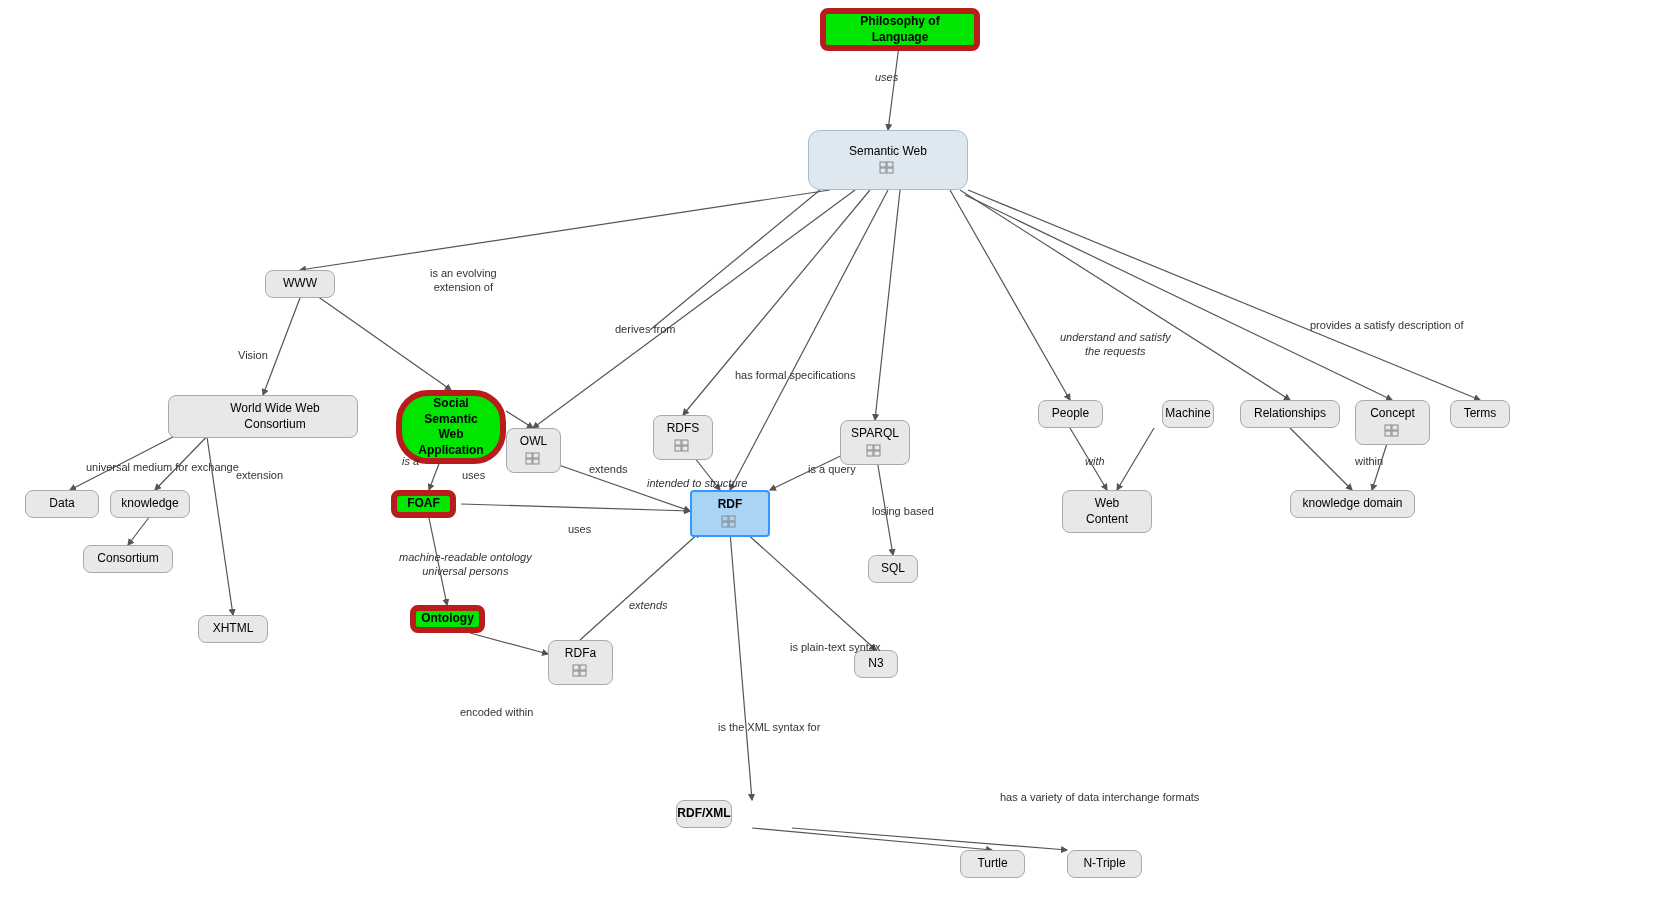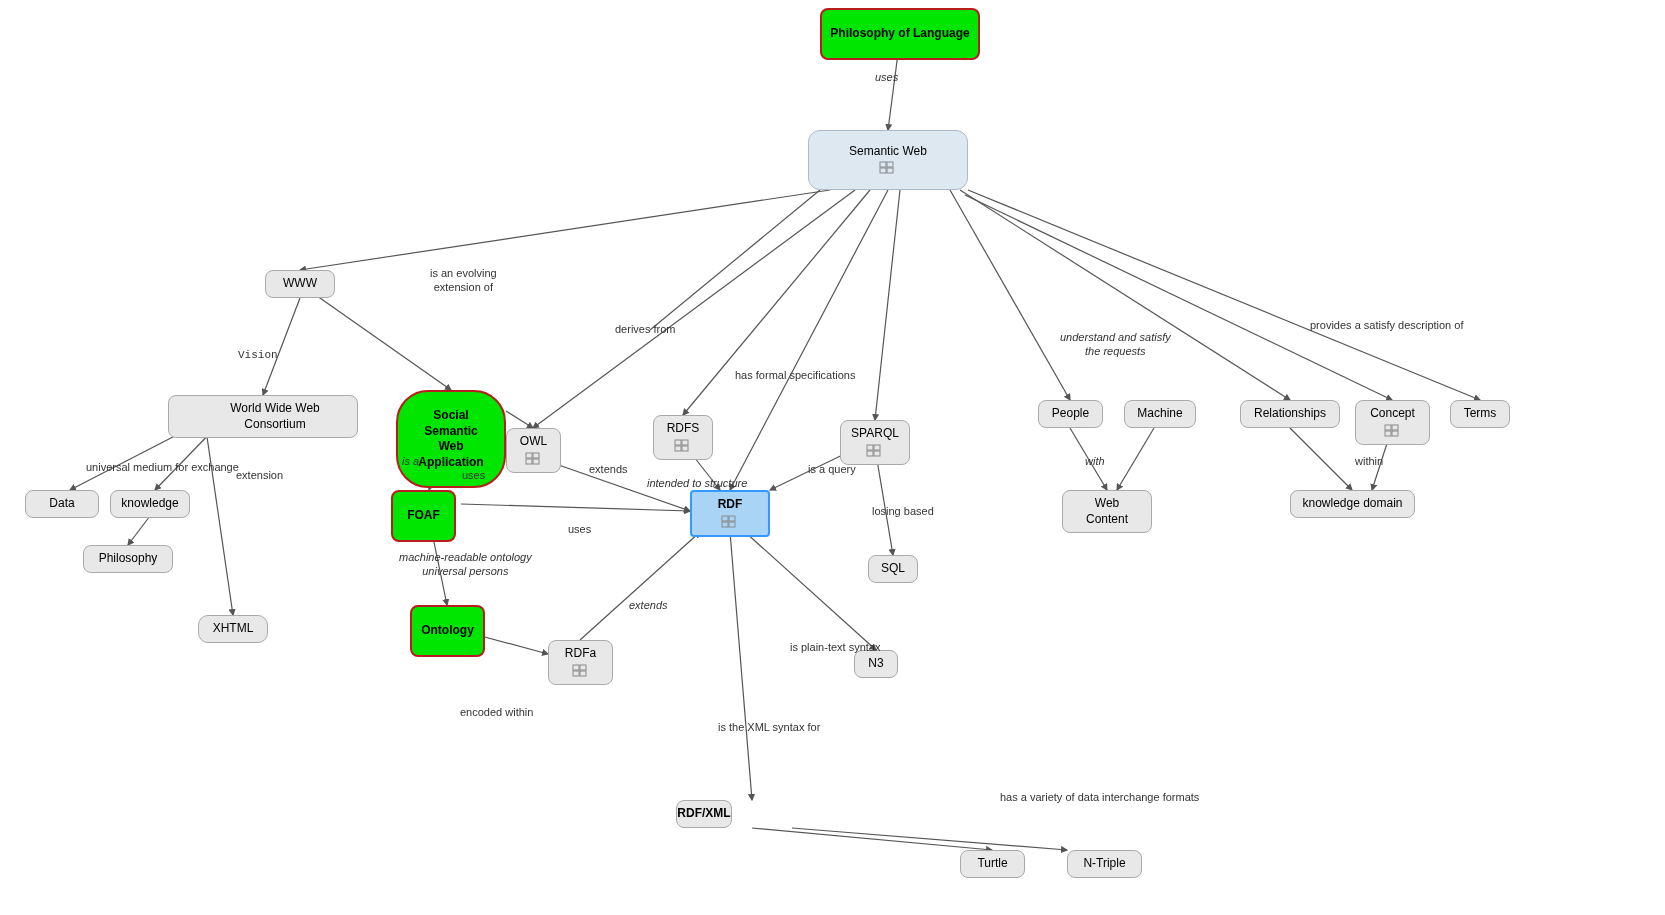--- a/index.html
+++ b/index.html
@@ -29,23 +29,23 @@
       text-align: center;
       cursor: pointer;
     }
     .node-label {
       font-size: 12px;
       line-height: 1.3;
     }
     
     .style-green {
       background: #00e600;
-      border: 2px solid #b91c1c;
+      border: 6px solid #b91c1c;
       border-radius: 8px;
-      padding: 16px 8px;
+      padding: 0 8px;
       font-weight: bold;
     }
     .style-gray-rounded {
       background: #e8e8e8;
       border: 1.5px solid #aaa;
       border-radius: 8px;
       padding: 5px 10px;
     }
     .style-blue-rect {
       background: #aad4f5;
@@ -232,44 +232,44 @@
       <div class="node style-green" style="left: 410px; top: 605px; width: 75px; min-height: 28px; flex-direction: column;">
         <span class="node-label" style="white-space: pre-line;">Ontology</span>
       </div>
       <div class="node style-gray-rounded" style="left: 25px; top: 490px; width: 74px; min-height: 26px; flex-direction: column;">
         <span class="node-label" style="white-space: pre-line;">Data</span>
       </div>
       <div class="node style-gray-rounded" style="left: 110px; top: 490px; width: 80px; min-height: 26px; flex-direction: column;">
         <span class="node-label" style="white-space: pre-line;">knowledge</span>
       </div>
       <div class="node style-gray-rounded" style="left: 83px; top: 545px; width: 90px; min-height: 26px; flex-direction: column;">
-        <span class="node-label" style="white-space: pre-line;">Philosophy</span>
-      </div>
-      <div class="node style-gray-rounded" style="left: 198px; top: 615px; width: 70px; min-height: 28px; flex-direction: column; border-radius: 10px;">
+        <span class="node-label" style="white-space: pre-line;">Consortium</span>
+      </div>
+      <div class="node style-gray-rounded" style="left: 198px; top: 615px; width: 70px; min-height: 28px; flex-direction: column;">
         <span class="node-label" style="white-space: pre-line;">XHTML</span>
       </div>
       <div class="node style-gray-rounded" style="left: 868px; top: 555px; width: 50px; min-height: 26px; flex-direction: column;">
         <span class="node-label" style="white-space: pre-line;">SQL</span>
       </div>
       <div class="node style-gray-rounded" style="left: 854px; top: 650px; width: 44px; min-height: 26px; flex-direction: column;">
         <span class="node-label" style="white-space: pre-line;">N3</span>
       </div>
       <div class="node style-gray-rounded" style="left: 676px; top: 800px; width: 56px; min-height: 28px; flex-direction: column; font-weight: bold;">
         <span class="node-label" style="white-space: pre-line;">RDF/XML</span>
       </div>
       <div class="node style-gray-rounded" style="left: 960px; top: 850px; width: 65px; min-height: 28px; flex-direction: column;">
         <span class="node-label" style="white-space: pre-line;">Turtle</span>
       </div>
       <div class="node style-gray-rounded" style="left: 1067px; top: 850px; width: 75px; min-height: 28px; flex-direction: column;">
         <span class="node-label" style="white-space: pre-line;">N-Triple</span>
       </div>
       <div class="node style-gray-rounded" style="left: 1038px; top: 400px; width: 65px; min-height: 28px; flex-direction: column;">
         <span class="node-label" style="white-space: pre-line;">People</span>
       </div>
-      <div class="node style-gray-rounded" style="left: 1124px; top: 400px; width: 72px; min-height: 28px; flex-direction: column;">
+      <div class="node style-gray-rounded" style="left: 1162px; top: 400px; width: 52px; min-height: 28px; flex-direction: column;">
         <span class="node-label" style="white-space: pre-line;">Machine</span>
       </div>
       <div class="node style-gray-rounded" style="left: 1062px; top: 490px; width: 90px; min-height: 28px; flex-direction: column;">
         <span class="node-label" style="white-space: pre-line;">Web Content</span>
       </div>
       <div class="node style-gray-rounded" style="left: 1240px; top: 400px; width: 100px; min-height: 28px; flex-direction: column;">
         <span class="node-label" style="white-space: pre-line;">Relationships</span>
       </div>
       <div class="node style-gray-rounded" style="left: 1355px; top: 400px; width: 75px; min-height: 28px; flex-direction: column;">
         <span class="node-label" style="white-space: pre-line;">Concept</span>
@@ -287,21 +287,21 @@
         <span class="node-label" style="white-space: pre-line;">knowledge domain</span>
       </div>
     </div>
 
   <div id="labels-container">
       <div class="edge-label italic" style="left: 875px; top: 70px; white-space: pre-line;">uses</div>
       <div class="edge-label" style="left: 430px; top: 266px; white-space: pre-line;">is an evolving
 extension of</div>
       <div class="edge-label" style="left: 615px; top: 322px; white-space: pre-line;">derives from</div>
       <div class="edge-label" style="left: 735px; top: 368px; white-space: pre-line;">has formal specifications</div>
-      <div class="edge-label" style="left: 238px; top: 348px; white-space: pre-line; font-family: Liberation Mono, monospace;">Vision</div>
+      <div class="edge-label" style="left: 238px; top: 348px; white-space: pre-line;">Vision</div>
       <div class="edge-label" style="left: 236px; top: 468px; white-space: pre-line;">extension</div>
       <div class="edge-label italic" style="left: 402px; top: 454px; white-space: pre-line;">is a</div>
       <div class="edge-label" style="left: 462px; top: 468px; white-space: pre-line;">uses</div>
       <div class="edge-label" style="left: 589px; top: 462px; white-space: pre-line;">extends</div>
       <div class="edge-label italic" style="left: 647px; top: 448px; white-space: pre-line; margin-top: 28px;">intended to structure</div>
       <div class="edge-label" style="left: 808px; top: 462px; white-space: pre-line;">is a query</div>
       <div class="edge-label" style="left: 568px; top: 522px; white-space: pre-line;">uses</div>
       <div class="edge-label" style="left: 86px; top: 460px; white-space: pre-line;">universal medium for exchange</div>
       <div class="edge-label italic" style="left: 399px; top: 550px; white-space: pre-line;">machine-readable ontology
 universal persons</div>

